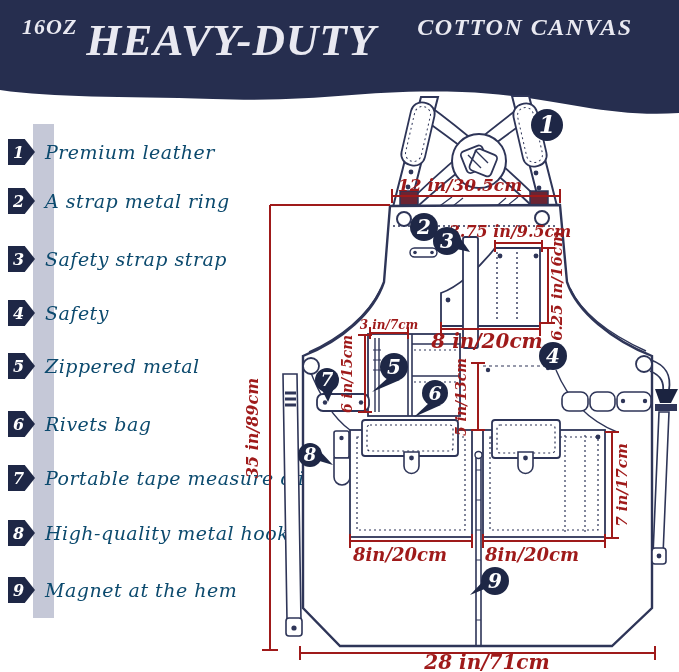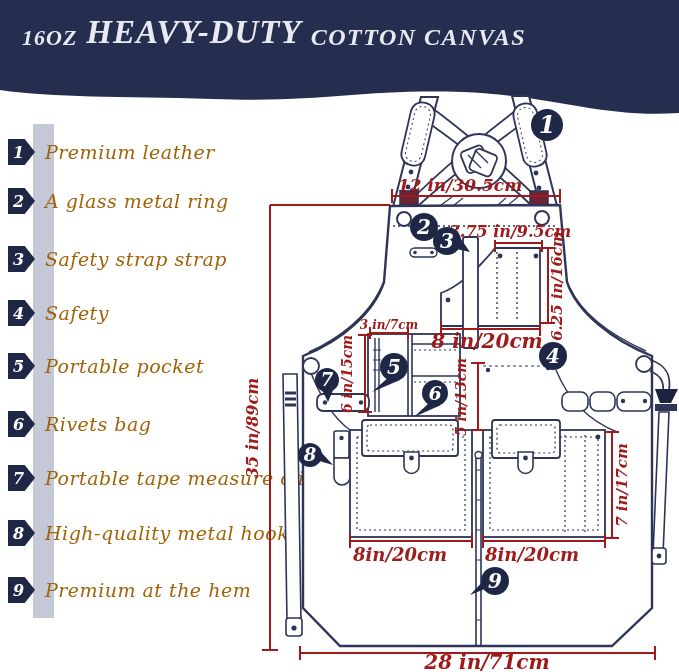--- a/index.html
+++ b/index.html
@@ -1,34 +1,34 @@
 <!DOCTYPE html>
 <html><head>
 <meta charset="utf-8">
 <style>
   html,body{margin:0;padding:0;}
   body{width:679px;height:672px;position:relative;background:#ffffff;overflow:hidden;
        font-family:"Liberation Serif", serif;}
   .banner{position:absolute;left:0;top:0;width:679px;height:125px;}
   .banner-text{position:absolute;left:22px;top:14px;width:640px;display:flex;
-               align-items:flex-end;gap:9px;color:#e9e9f1;white-space:nowrap;}
+               align-items:flex-start;gap:9px;color:#e9e9f1;white-space:nowrap;}
   .banner-weight{font-size:22px;font-weight:bold;font-style:italic;letter-spacing:1px;}
-  .banner-title{font-size:33px;font-weight:bold;font-style:italic;letter-spacing:1px;}
-  .banner-sub{font-size:24px;font-weight:bold;font-style:italic;letter-spacing:1.5px;}
+  .banner-title{font-size:45px;font-weight:bold;font-style:italic;letter-spacing:1px;}
+  .banner-sub{font-size:24px;font-weight:bold;font-style:italic;letter-spacing:1.5px;margin-left:32px;}
   .stripe{position:absolute;left:33px;top:124px;width:21px;height:494px;
           background:#b7bacd;opacity:.8;}
   .feature{position:absolute;left:8px;display:flex;align-items:center;gap:10px;height:32px;}
   .fbadge{width:27px;height:26px;background:#1e2746;flex:0 0 27px;
           clip-path:polygon(0 0,62% 0,100% 50%,62% 100%,0 100%);
           display:flex;align-items:center;justify-content:flex-start;padding-left:5px;
           box-sizing:border-box;}
   .fbadge span{color:#ffffff;font-style:italic;font-weight:bold;font-size:16px;
                font-family:"DejaVu Serif", serif;}
   .flabel{font-family:"DejaVu Serif", serif;font-style:italic;font-size:19px;
-          color:#a16207;letter-spacing:.5px;white-space:nowrap;}
+          color:#0c4a6e;letter-spacing:.5px;white-space:nowrap;}
   svg text{font-family:"DejaVu Serif", serif;}
   .dim{fill:#9f1a1a;font-style:italic;font-weight:bold;}
   .bnum{fill:#ffffff;font-style:italic;font-weight:bold;}
   .ln{stroke:#2e3558;fill:none;}
   .lnf{stroke:#2e3558;fill:#ffffff;}
   .red{stroke:#9f1a1a;stroke-width:2;fill:none;}
 </style>
 </head>
 <body>
 
@@ -48,39 +48,39 @@
 <div class="feature" style="top:136px">
   <div class="fbadge">
       <span>1</span>
     </div>
   <span class="flabel">Premium leather</span>
 </div>
 <div class="feature" style="top:185px">
   <div class="fbadge">
       <span>2</span>
     </div>
-  <span class="flabel">A glass metal ring</span>
+  <span class="flabel">A strap metal ring</span>
 </div>
 <div class="feature" style="top:243px">
   <div class="fbadge">
       <span>3</span>
     </div>
   <span class="flabel">Safety strap strap</span>
 </div>
 <div class="feature" style="top:297px">
   <div class="fbadge">
       <span>4</span>
     </div>
   <span class="flabel">Safety</span>
 </div>
 <div class="feature" style="top:350px">
   <div class="fbadge">
       <span>5</span>
     </div>
-  <span class="flabel">Portable pocket</span>
+  <span class="flabel">Zippered metal</span>
 </div>
 <div class="feature" style="top:408px">
   <div class="fbadge">
       <span>6</span>
     </div>
   <span class="flabel">Rivets bag</span>
 </div>
 <div class="feature" style="top:462px">
   <div class="fbadge">
       <span>7</span>
@@ -90,21 +90,21 @@
 <div class="feature" style="top:517px">
   <div class="fbadge">
       <span>8</span>
     </div>
   <span class="flabel">High-quality metal hooks</span>
 </div>
 <div class="feature" style="top:574px">
   <div class="fbadge">
       <span>9</span>
     </div>
-  <span class="flabel">Premium at the hem</span>
+  <span class="flabel">Magnet at the hem</span>
 </div>
 
 <svg width="679" height="672" viewBox="0 0 679 672" style="position:absolute;left:0;top:0">
 
   <g>
     <path class="ln" stroke-width="1.8" d="M405,206 C440,170 492,128 523,105 M418,206 C455,172 502,138 533,116"></path>
     <path class="ln" stroke-width="1.8" d="M545,206 C510,170 460,128 428,105 M532,206 C497,172 450,138 419,116"></path>
     <path class="ln" stroke-width="1.2" d="M437,208 L452,197 M448,210 L463,198 M492,210 L506,198 M503,209 L518,197"></path>
   </g>
 

